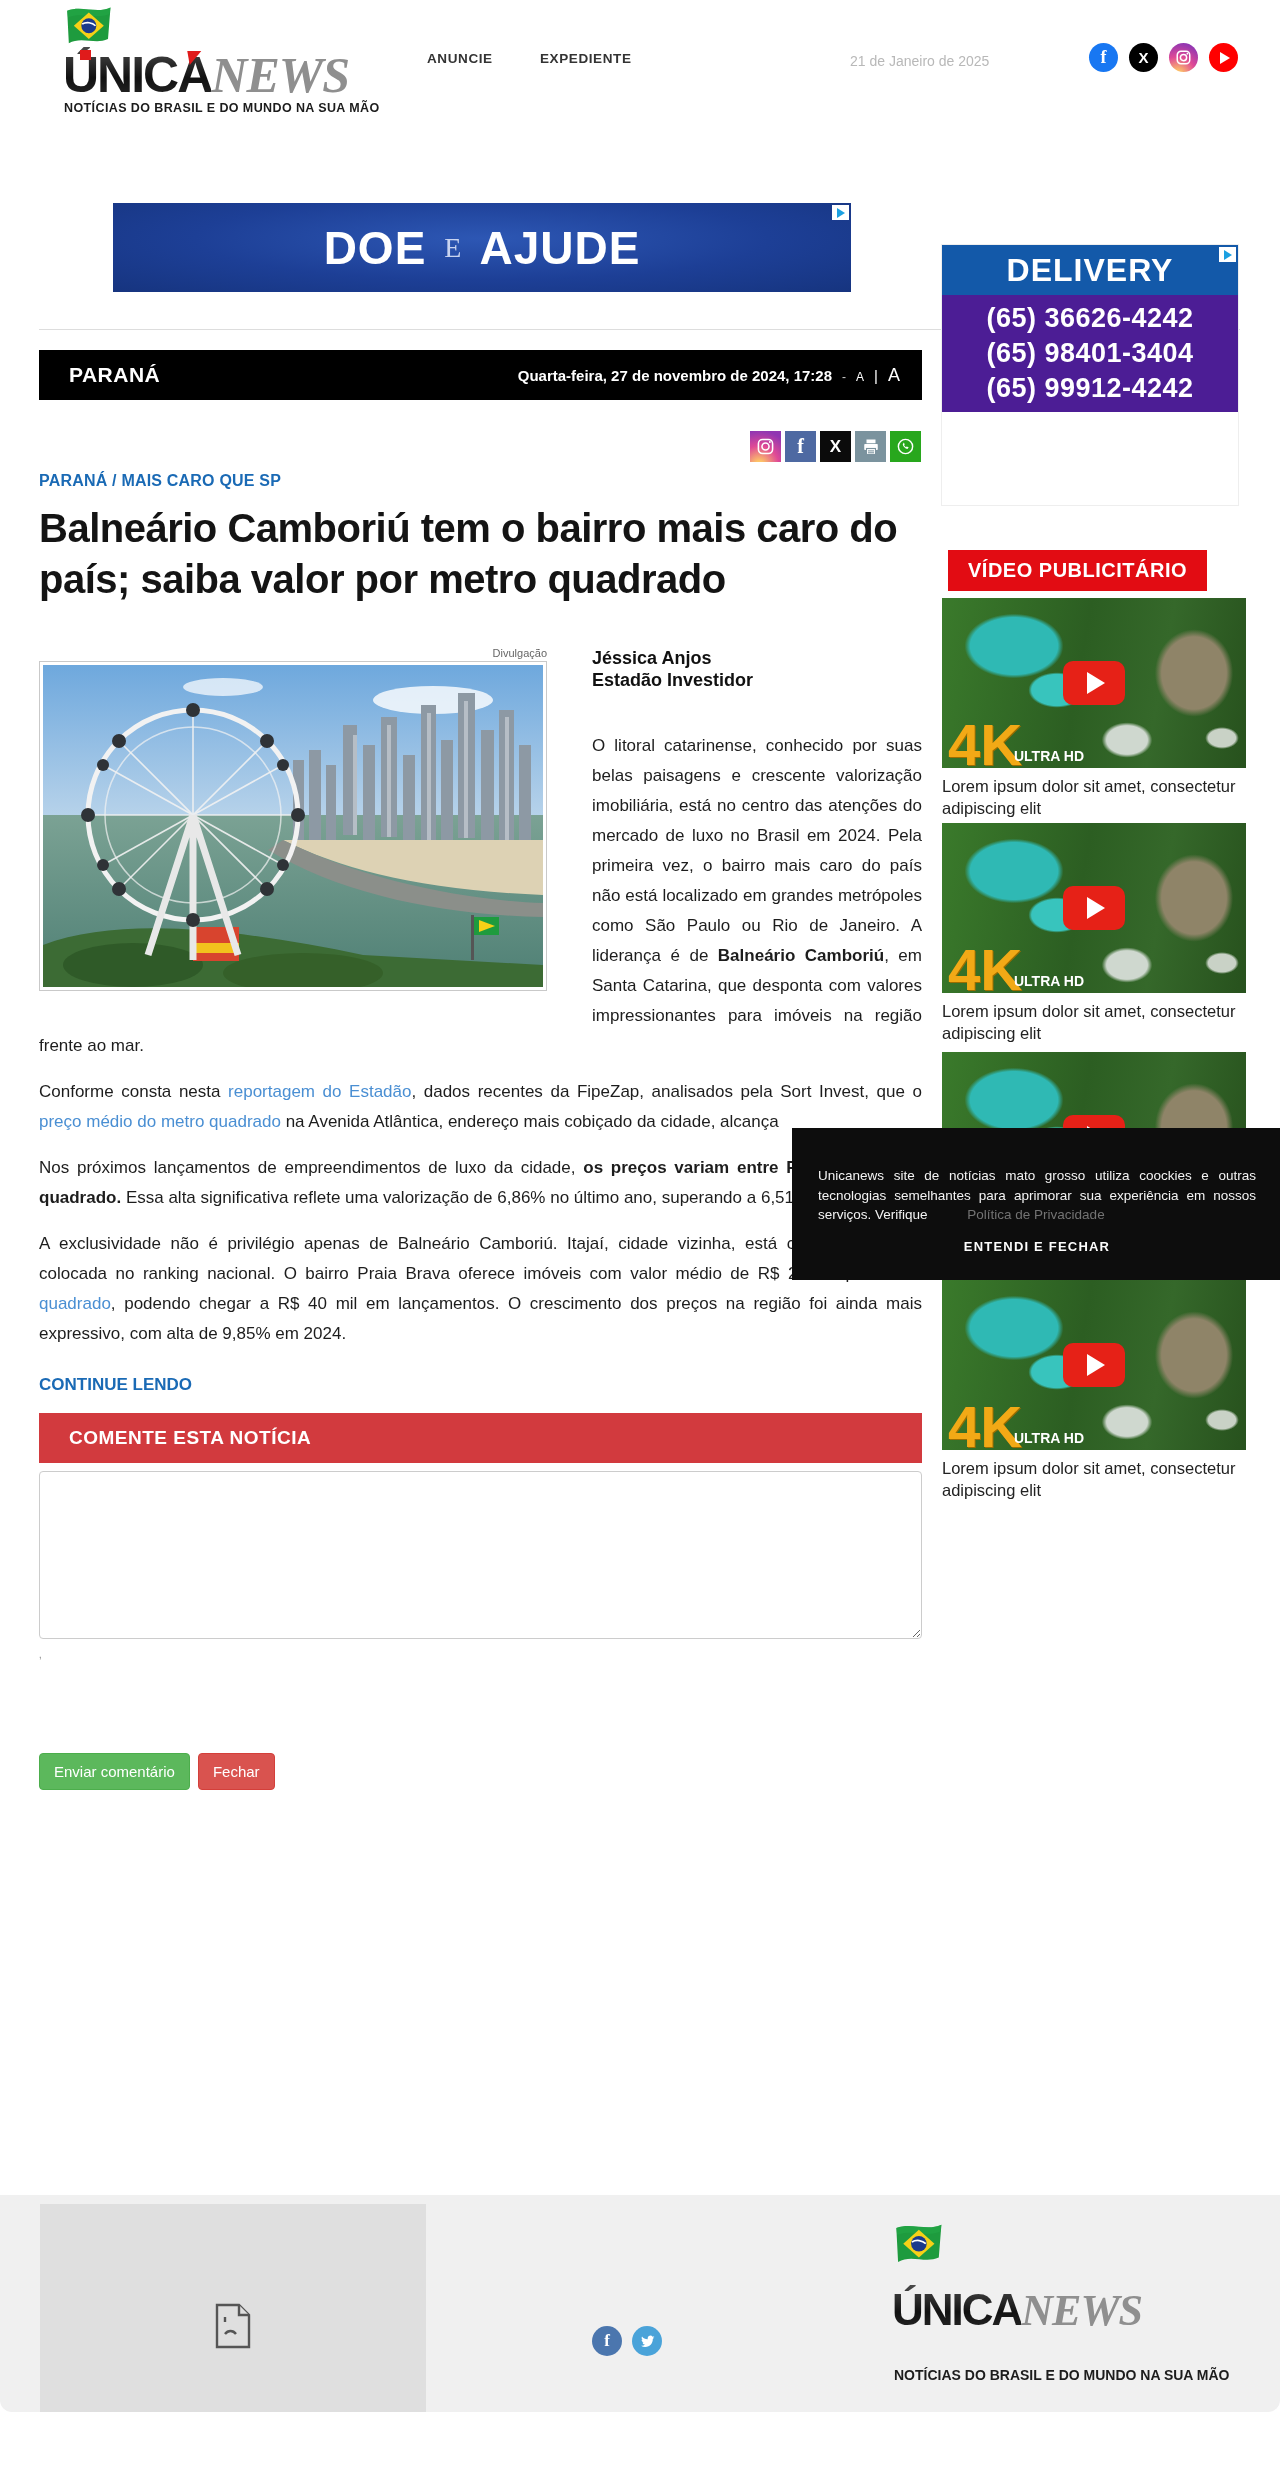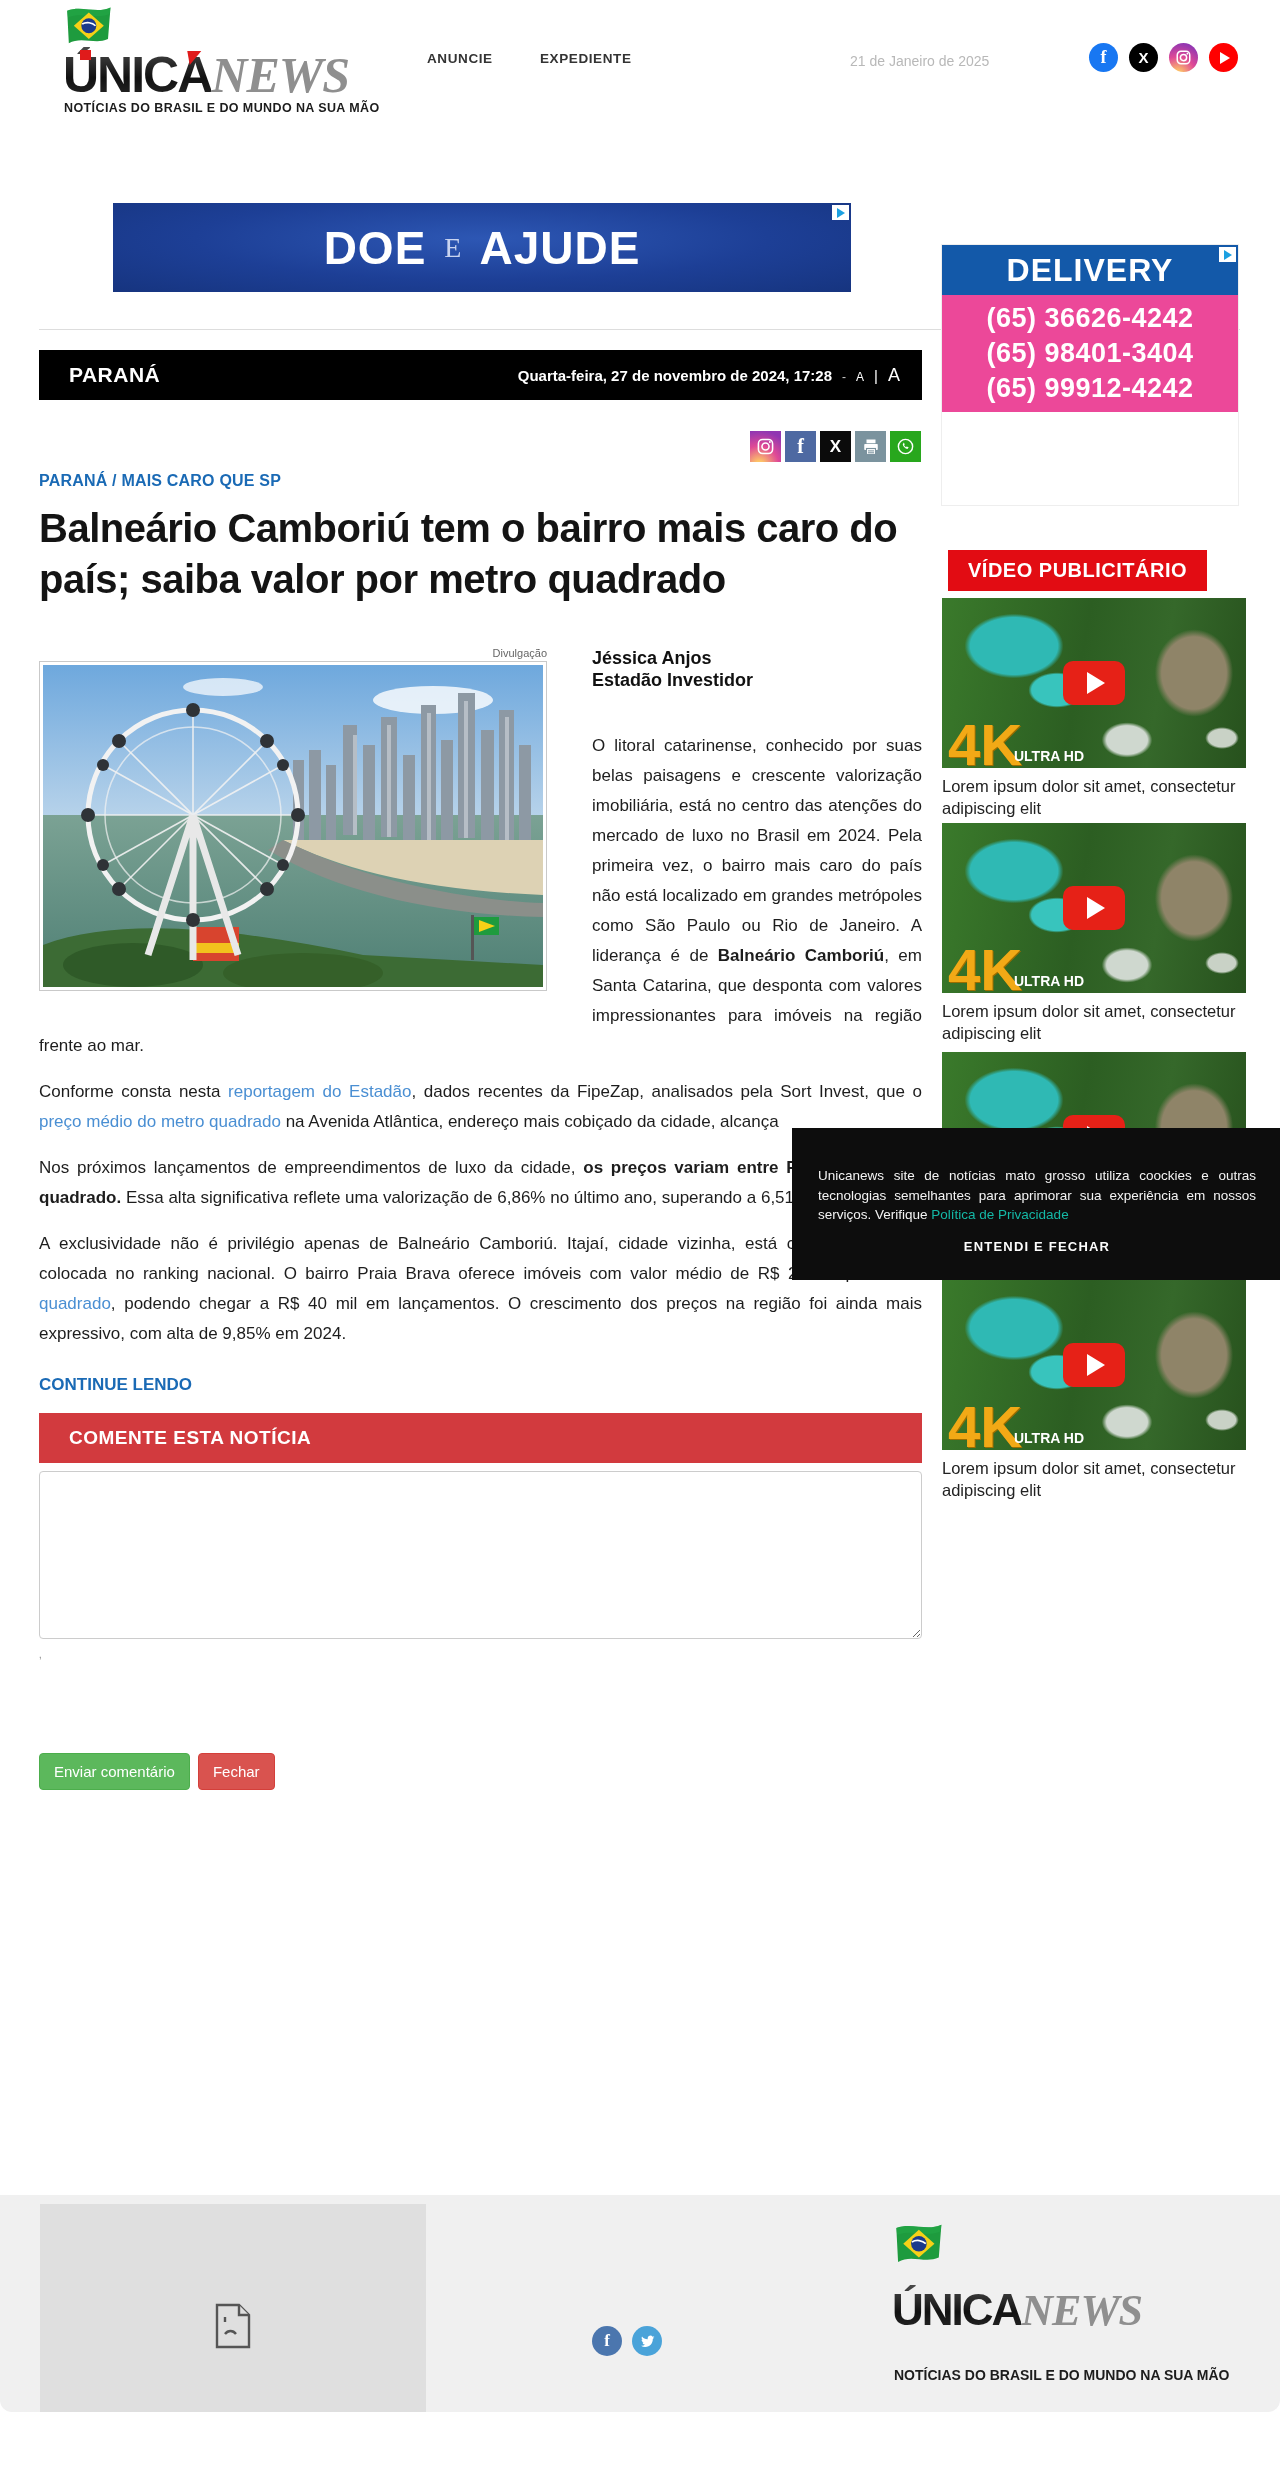--- a/index.html
+++ b/index.html
@@ -111,21 +111,21 @@
          font-family:"Liberation Sans",sans-serif; }
   .btn-green { background:#5cb85c; border:1px solid #4cae4c; }
   .btn-red { background:#d9534f; border:1px solid #d43f3a; }
 
   
   .sidebar { position:absolute; left:942px; top:0; width:304px; }
   .delivery { position:absolute; top:245px; left:0; width:296px; height:260px; background:#fff;
               box-shadow:0 0 0 1px #eee; cursor:pointer; }
   .dlv-blue { height:50px; background:#1359a9; color:#fff; font-size:32px; font-weight:900;
               letter-spacing:1px; text-align:center; line-height:50px; }
-  .dlv-red { height:117px; background:#ec4899; color:#fff; text-align:center; padding-top:6px; }
+  .dlv-red { height:117px; background:#4c1d95; color:#fff; text-align:center; padding-top:6px; }
   .dlv-red div { font-size:27px; font-weight:900; line-height:35px; letter-spacing:.5px; }
   .dlv-white { position:relative; height:93px; }
   .nova-top { position:absolute; right:52px; top:4px; font-size:19px; font-weight:800; color:#1d4f9e; }
   .nova-row { position:absolute; left:0; right:0; top:22px; display:flex; justify-content:center;
               align-items:center; }
   .nova-plus { color:#e02424; font-size:46px; font-weight:900; margin-right:-4px; line-height:1; }
   .nova-name { color:#1d4f9e; font-size:52px; font-weight:900; letter-spacing:-2px; line-height:1; }
 
   .video-badge { position:absolute; top:550px; left:6px; background:#e20c13; color:#fff;
                  font-size:20px; font-weight:800; letter-spacing:.5px; padding:9px 20px; }
@@ -146,21 +146,21 @@
               border-bottom:11px solid transparent; margin-left:4px; }
   .wm4k { position:absolute; left:6px; bottom:-6px; font-size:58px; font-weight:900; color:#f2a916;
           text-shadow:1px 1px 0 #9c6d00; line-height:1; }
   .wmultra { position:absolute; left:72px; bottom:4px; font-size:14px; font-weight:800; color:#fff; }
   .caption { margin-top:7px; font-size:16.5px; line-height:22px; color:#222; }
 
   
   .cookie { position:absolute; left:792px; top:1128px; width:488px; height:152px; background:#0d0d0d;
             color:#f4f4f4; z-index:50; padding:38px 24px 0 26px; }
   .cookie-text { font-size:13.5px; line-height:19.5px; text-align:justify; }
-  .cookie-link { color:#14b8a6; cursor:pointer; }
+  .cookie-link { color:#737373; cursor:pointer;margin-left:36px; }
   .cookie-btn { margin-top:14px; text-align:center; font-size:13px; letter-spacing:1.2px;
                 font-weight:600; color:#fdfdfd; cursor:pointer; }
 
   
   .site-footer { position:absolute; left:0; top:2195px; width:1280px; height:285px; background:#f0f0f0; }
   .ph-box { position:absolute; left:40px; top:9px; width:386px; height:244px; background:#dfdfdf;
             display:flex; align-items:center; justify-content:center; }
   .f-social { position:absolute; left:592px; top:131px; display:flex; gap:10px; }
   .f-circ { width:30px; height:30px; border-radius:50%; display:flex; align-items:center;
             justify-content:center; color:#fff; cursor:pointer; }

